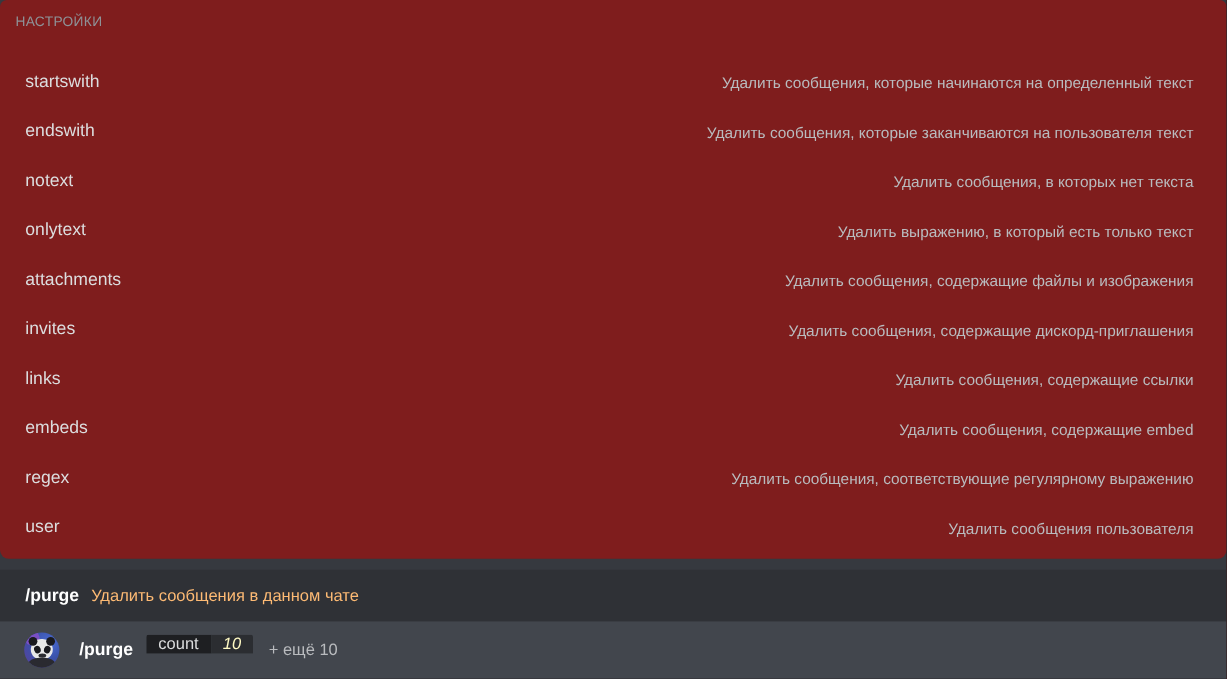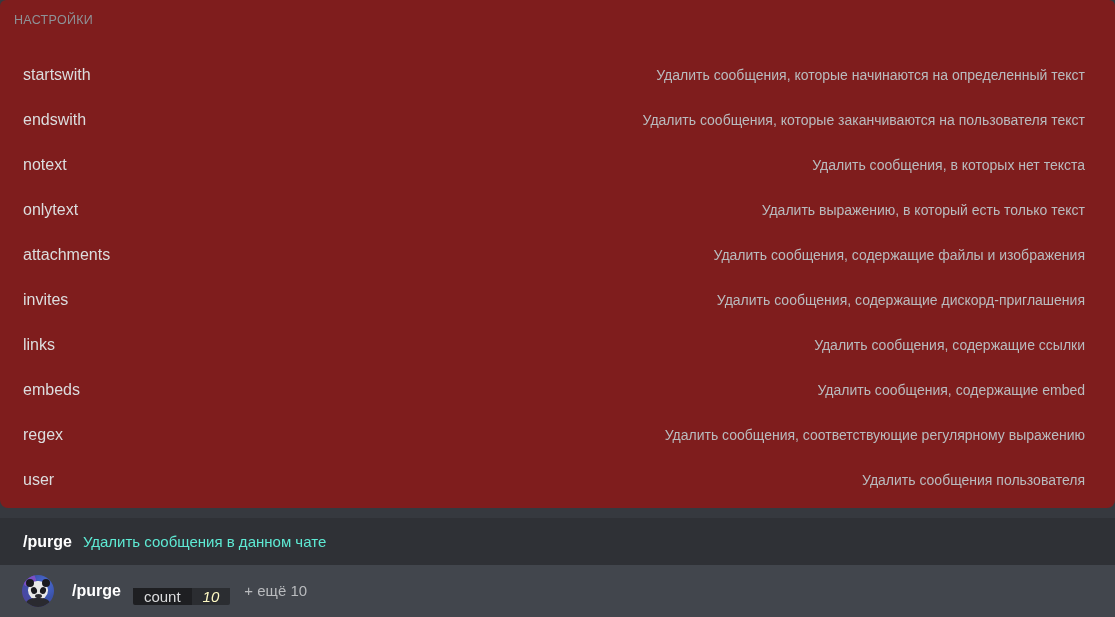--- a/index.html
+++ b/index.html
@@ -97,21 +97,21 @@
   .cmd-name {
     font-size: 16px;
     font-weight: bold;
     color: #ffffff;
     line-height: 20px;
     white-space: nowrap;
   }
 
   .cmd-desc {
     font-size: 15px;
-    color: #5eead4;
+    color: #fdba74;
     line-height: 20px;
     margin-left: 11px;
     white-space: nowrap;
     text-align: center;
   }
 
   
   .suggestion-row {
     position: absolute;
     left: 0;
@@ -197,21 +197,21 @@
     font-size: 16px;
     font-weight: bold;
     color: #ffffff;
     margin-left: 18px;
     line-height: 20px;
     white-space: nowrap;
   }
 
   .param-chip {
     display: inline-flex;
-    align-items: flex-end;
+    align-items: flex-start;
     margin-left: 12px;
     height: 28px;
     border-radius: 2px;
     overflow: hidden;
     font-size: 15px;
   }
   .param-key {
     background: #1e1f22;
     color: #dcddde;
     display: flex;

